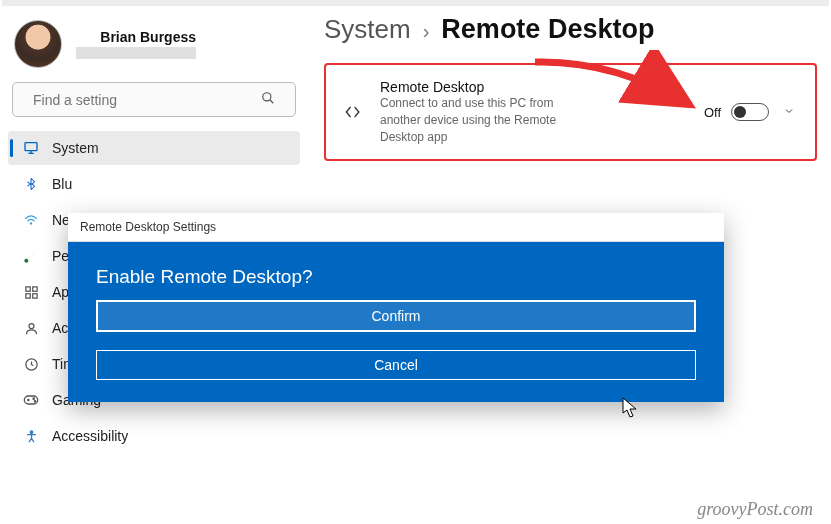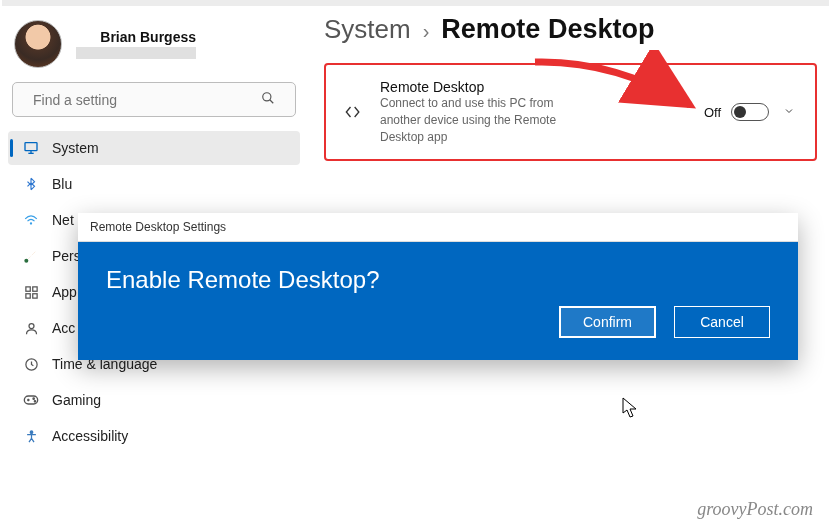--- a/index.html
+++ b/index.html
@@ -42,26 +42,26 @@
   .toggle-label { font-size: 13px; color: #111; }
   .toggle { width: 38px; height: 18px; border: 1px solid #555; border-radius: 10px; position: relative; background: #fff; }
   .toggle-knob { width: 12px; height: 12px; background: #333; border-radius: 50%; position: absolute; left: 2px; top: 2px; }
   .chevron { font-size: 14px; color: #444; padding: 0 4px; }
   .open-icon { font-size: 14px; color: #444; }
 
   
   .arrow-annot { position: absolute; left: 525px; top: 50px; pointer-events: none; }
 
   
-  .dialog { position: absolute; left: 78px; top: 213px; width: 720px; box-shadow: 0 8px 24px rgba(0,0,0,0.3); }
+  .dialog { position: absolute; left: 68px; top: 213px; width: 656px; box-shadow: 0 8px 24px rgba(0,0,0,0.3); }
   .dialog-titlebar { background: #fff; padding: 7px 12px; font-size: 12px; color: #333; border-bottom: 1px solid #ddd; }
   .dialog-body { background: #0067c0; padding: 24px 28px 22px 28px; color: #fff; }
-  .dialog-heading { font-size: 24px; font-weight: 400; margin-bottom: 12px; }
+  .dialog-heading { font-size: 19px; font-weight: 400; margin-bottom: 12px; }
   .dialog-text { font-size: 14px; margin-bottom: 38px; }
-  .dialog-buttons { display: flex; justify-content: flex-end; gap: 18px; }
+  .dialog-buttons { display: flex; justify-content: flex-end; gap: 18px; flex-direction: column; }
   .dlg-btn { border: 1px solid #fff; background: transparent; color: #fff; padding: 6px 22px; font-size: 14px; cursor: pointer; min-width: 96px; }
   .dlg-btn.primary { background: rgba(255,255,255,0.12); border: 2px solid #fff; }
 
   .cursor { position: absolute; left: 622px; top: 397px; pointer-events: none; }
 
   .watermark { position: absolute; right: 18px; bottom: 4px; font-family: Georgia, serif; font-style: italic; font-size: 18px; color: #888; }
 </style>
 </head>
 <body>
 

